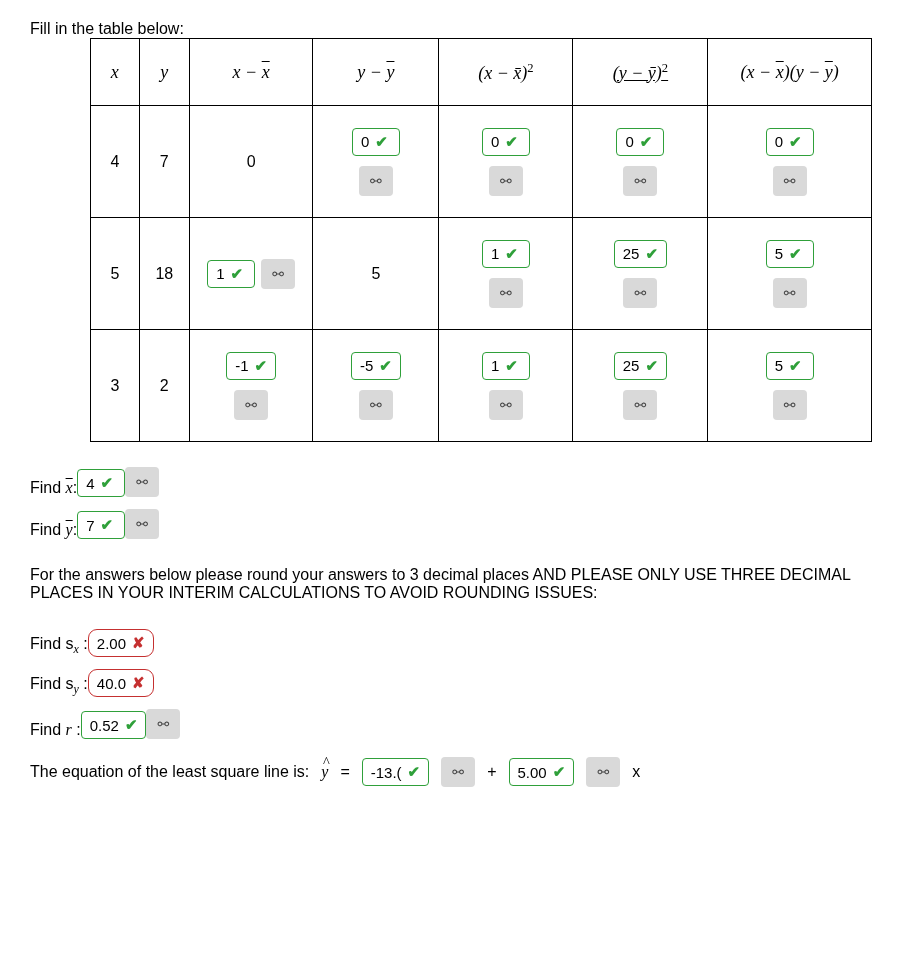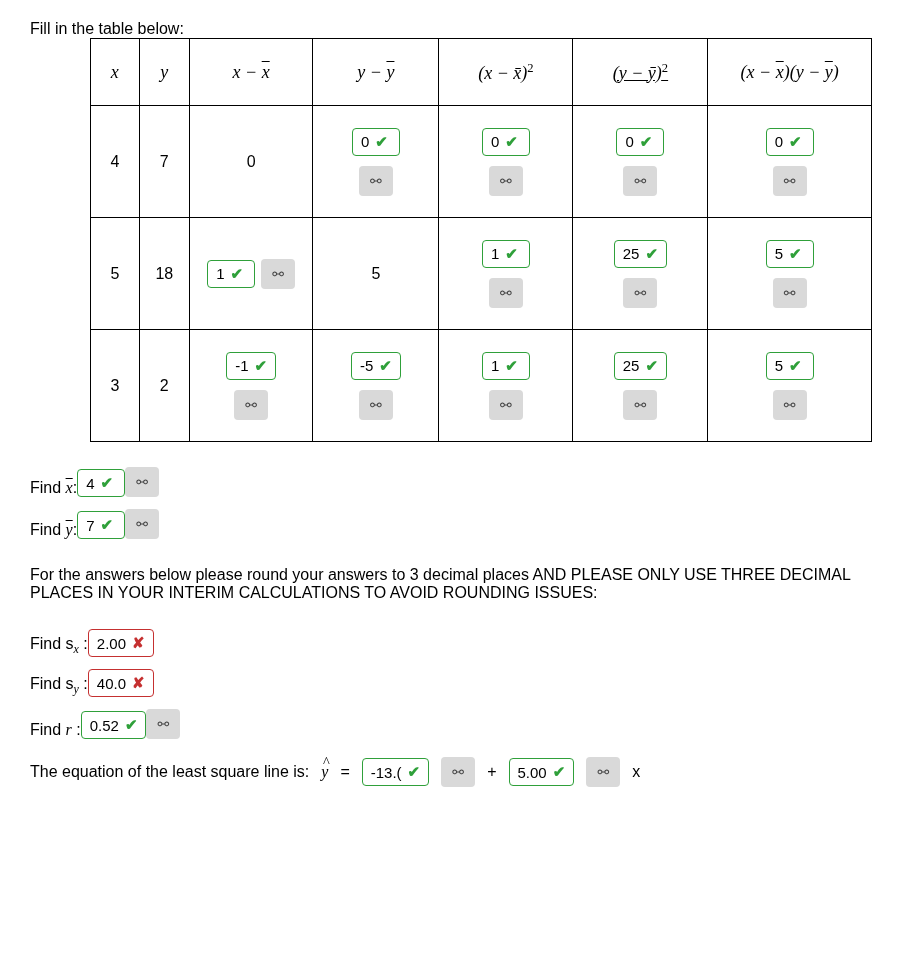--- a/index.html
+++ b/index.html
@@ -65,20 +65,21 @@
     border-radius: 4px;
     padding: 4px 8px;
     font-family: Arial, sans-serif;
     font-style: normal;
     background: #fff;
     font-size: 15px;
     min-width: 30px;
   }
   .ansbox.wrong {
     border-color: #c53030;
+    border-radius: 9px;
   }
   .check {
     color: #2fa03a;
     font-weight: bold;
   }
   .cross {
     color: #c53030;
     font-weight: bold;
   }
   .retry {

